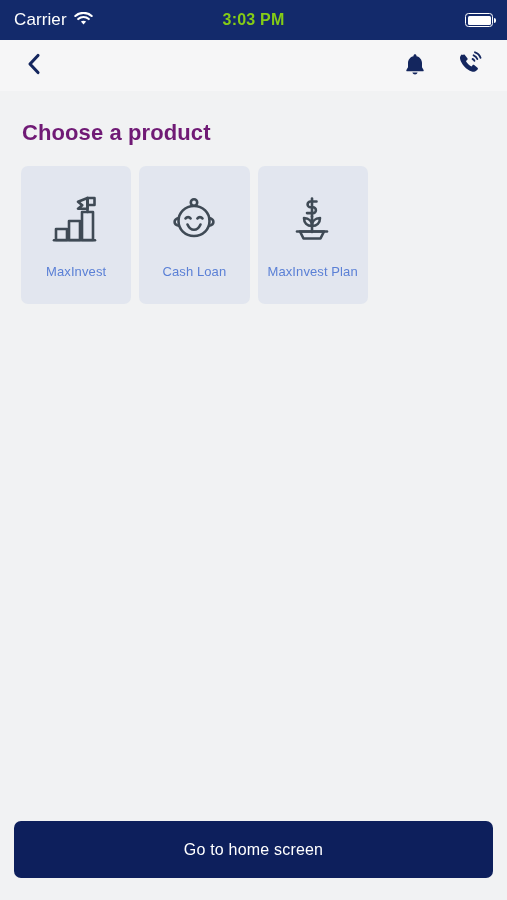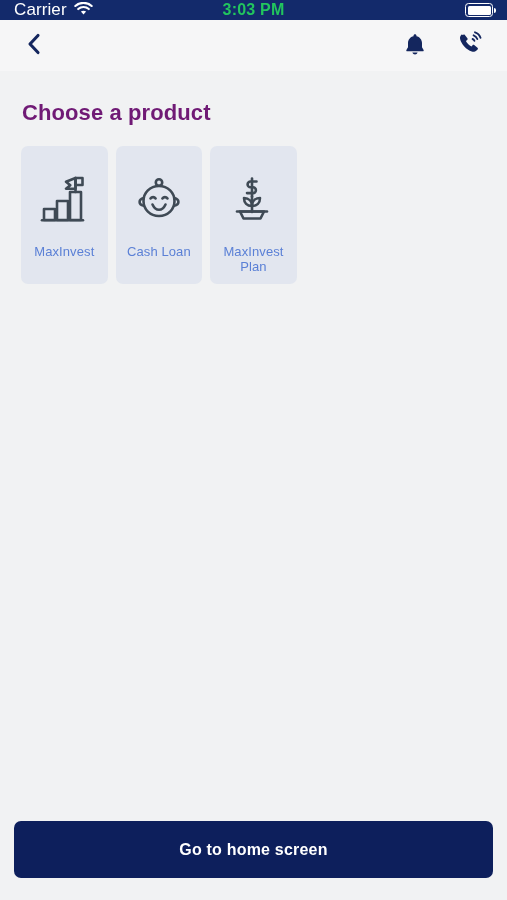--- a/index.html
+++ b/index.html
@@ -10,21 +10,21 @@
     width: 507px;
     height: 900px;
     background: #f1f2f3;
     font-family: "Liberation Sans", sans-serif;
     overflow: hidden;
     position: relative;
   }
 
   
   .status-bar {
-    height: 20px;
+    height: 40px;
     background: #132a6b;
     display: flex;
     align-items: center;
     padding: 0 14px;
     box-sizing: border-box;
     position: relative;
   }
   .status-left {
     display: flex;
     align-items: center;
@@ -38,21 +38,21 @@
   }
   .wifi-icon {
     display: block;
     margin-top: 1px;
   }
   .status-time {
     position: absolute;
     left: 0;
     right: 0;
     text-align: center;
-    color: #22c55e;
+    color: #84cc16;
     font-size: 16px;
     font-weight: 700;
     letter-spacing: 0.2px;
     pointer-events: none;
   }
   .status-right {
     margin-left: auto;
     display: flex;
     align-items: center;
     z-index: 1;
@@ -121,21 +121,21 @@
     font-size: 22px;
     font-weight: 700;
     letter-spacing: 0.1px;
     margin: 29px 0 0 22px;
   }
 
   
   .product-grid {
     margin: 20px 21px 0 21px;
     display: grid;
-    grid-template-columns: repeat(5, 1fr);
+    grid-template-columns: repeat(4, 1fr);
     gap: 8px;
   }
   .product-card {
     background: #e2e6ef;
     border-radius: 7px;
     height: 138px;
     display: flex;
     flex-direction: column;
     align-items: center;
     justify-content: flex-start;
@@ -169,21 +169,21 @@
   }
   .primary-button {
     width: 100%;
     height: 57px;
     background: #0d1f5c;
     border: none;
     border-radius: 7px;
     color: #ffffff;
     font-family: "Liberation Sans", sans-serif;
     font-size: 16px;
-    font-weight: 700;
+    font-weight: 400;
     letter-spacing: 0.2px;
     cursor: pointer;
   }
 </style>
 </head>
 <body>
 
 <div class="status-bar">
   <div class="status-left">
     <span class="carrier-text">Carrier</span>

